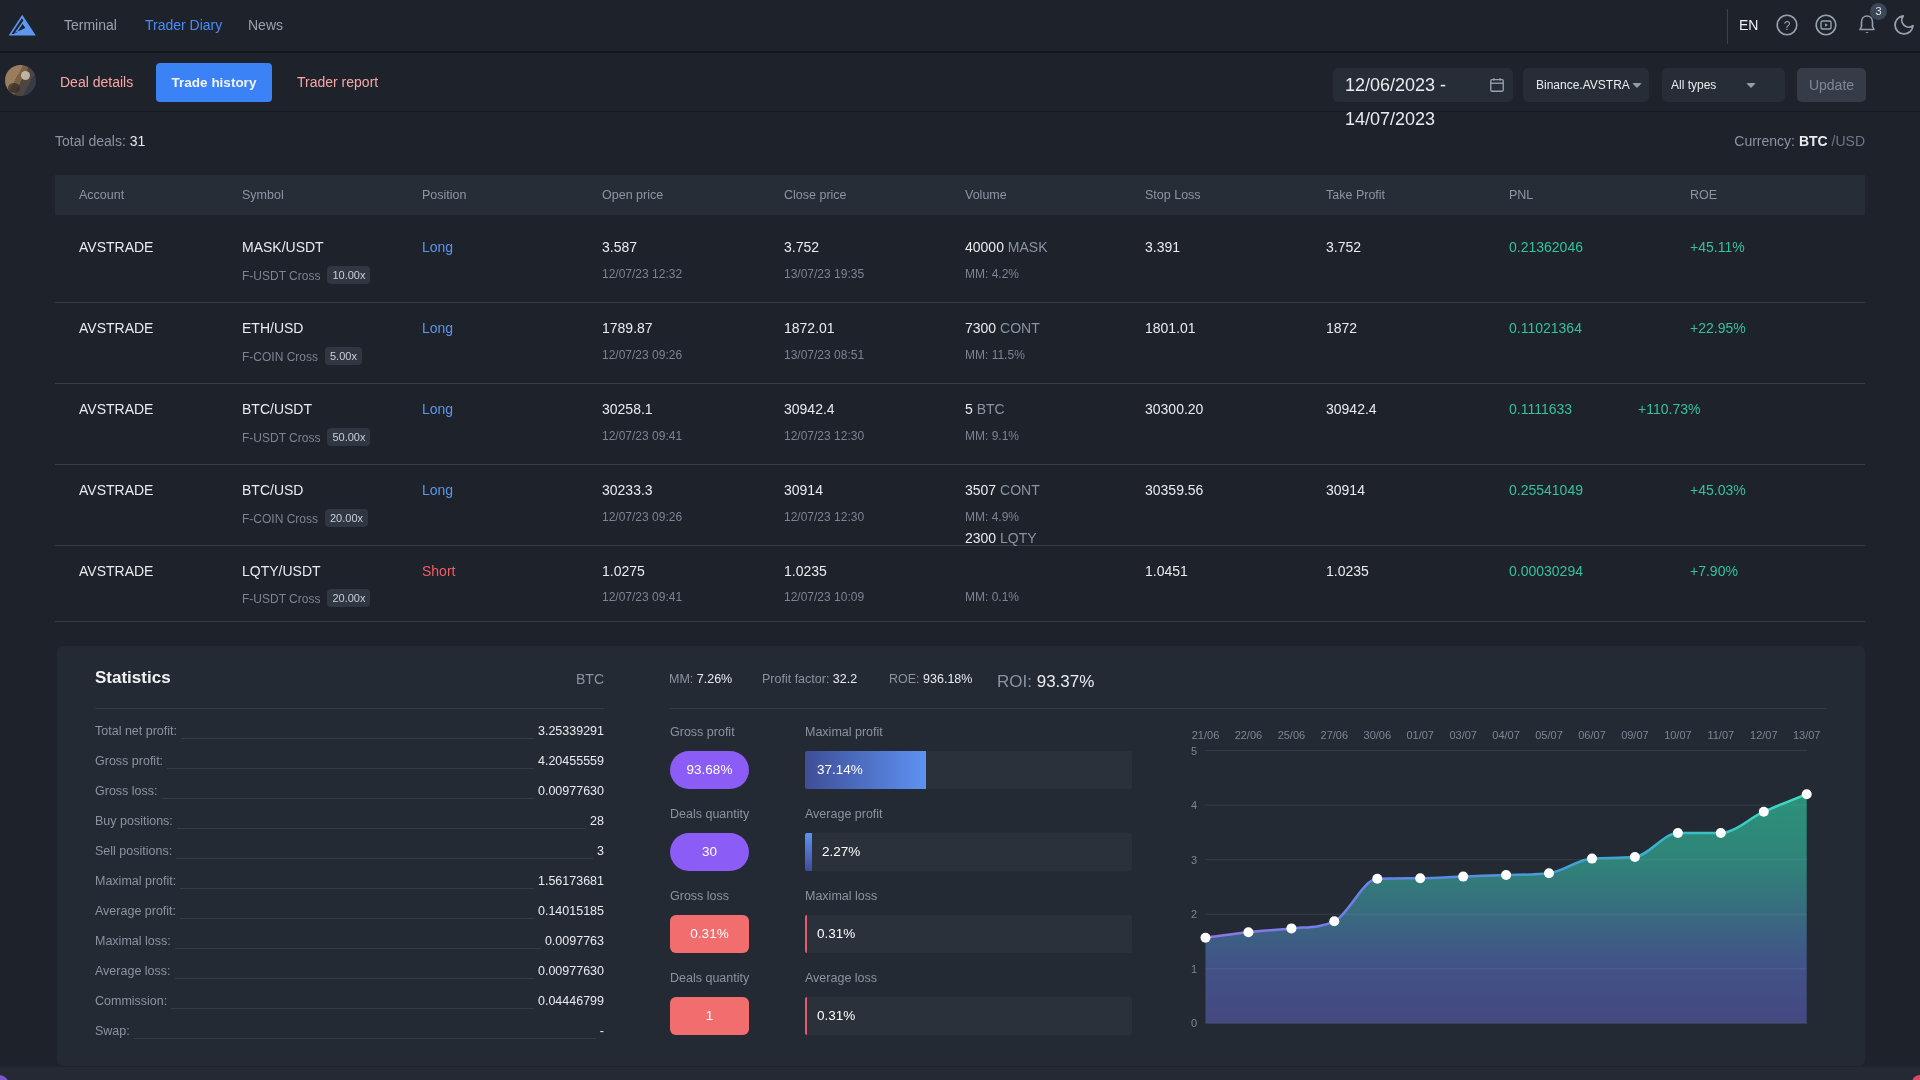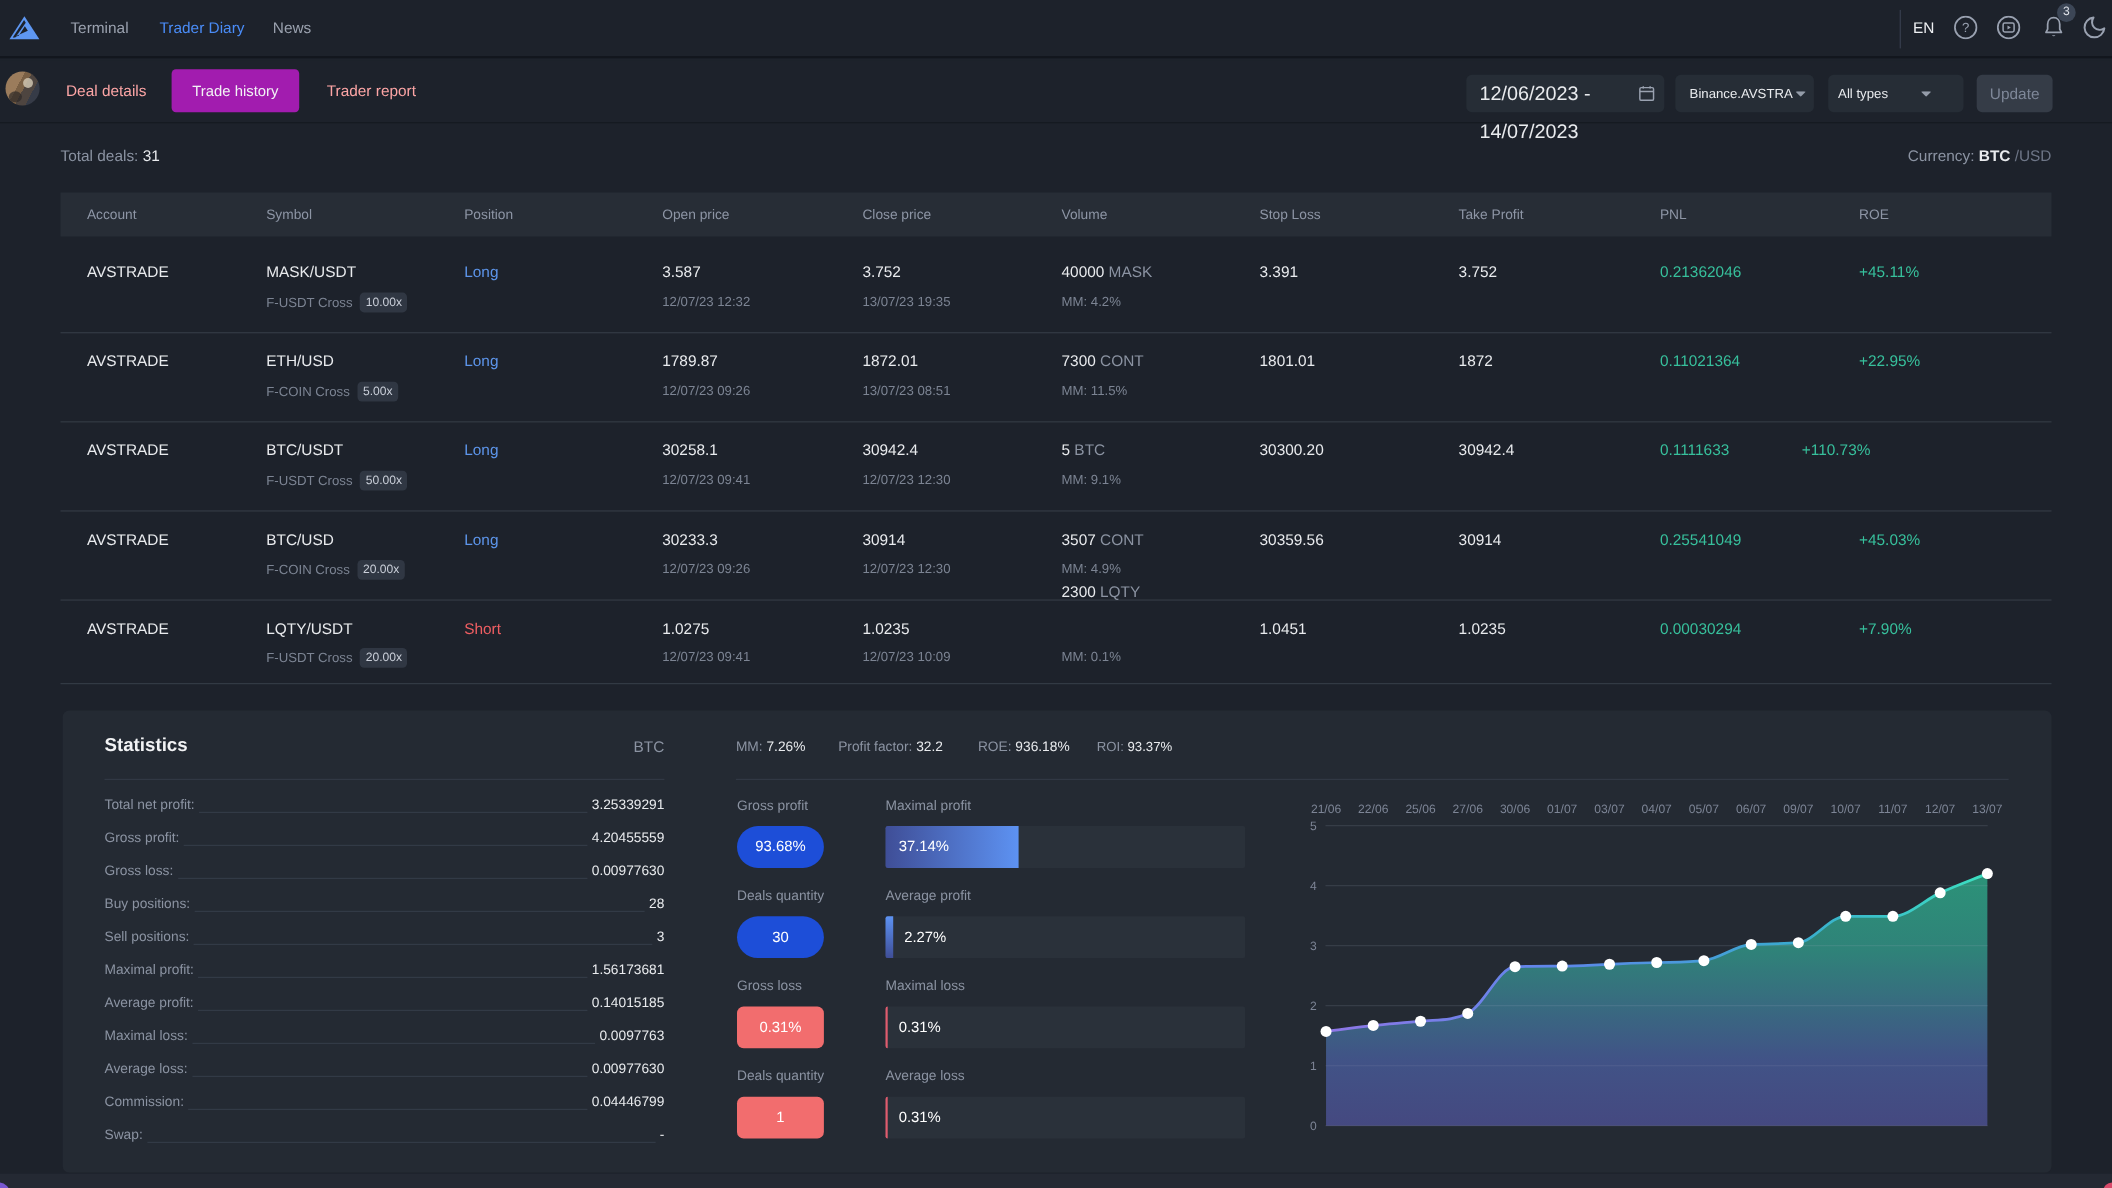--- a/index.html
+++ b/index.html
@@ -12,21 +12,21 @@
   .blue { color:#5d95ea; }
   .green { color:#37c09c; }
   .red { color:#ef5e62; }
 
   
   #topbar { position:absolute; left:0; top:0; width:1920px; height:53px; background:#1d222b; border-bottom:2px solid #12161d; }
   .navitem { position:absolute; top:0; height:53px; line-height:51px; font-size:14px; color:#9aa1ae; }
   
   #subbar { position:absolute; left:0; top:55px; width:1920px; height:57px; background:#1d222b; border-bottom:1px solid #161a21; }
   .tab { position:absolute; top:8px; height:39px; line-height:39px; font-size:14px; color:#fca5a5; }
-  .tab.active { background:#a21caf; color:#f2f3f5; font-weight:normal; border-radius:4px; text-align:center; font-size:13.5px; }
+  .tab.active { background:#3b82f6; color:#f2f3f5; font-weight:bold; border-radius:4px; text-align:center; font-size:13.5px; }
   .ctrl { position:absolute; top:13px; height:34px; background:#262d36; border-radius:5px; font-size:12px; color:#e9ebee; line-height:34px; }
 
   
   #thead { position:absolute; left:55px; top:175px; width:1810px; height:40px; background:#272d36; }
   .th { position:absolute; top:0; height:40px; line-height:40px; font-size:12.5px; color:#8d95a5; }
   .rowsep { position:absolute; left:55px; width:1810px; height:1px; background:#363d47; }
   .cell-main { position:absolute; font-size:14px; color:#e9ebee; white-space:nowrap; }
   .cell-sub { position:absolute; font-size:12px; color:#7c8493; white-space:nowrap; }
   .cell-main.blue { color:#5d95ea; }
   .cell-main.green { color:#37c09c; }
@@ -34,21 +34,21 @@
   .badge { display:inline-block; background:#303743; color:#c9ced8; border-radius:4px; font-size:11px; padding:3px 5px; margin-left:7px; position:relative; top:-1px; }
 
   
   #panel { position:absolute; left:57px; top:646px; width:1808px; height:420px; background:#242a33; border-radius:6px; }
   .srow { position:absolute; left:38px; width:509px; height:20px; display:flex; align-items:baseline; font-size:12.5px; }
   .srow .lbl { color:#8b93a2; }
   .srow .leader { flex:1; border-bottom:1px solid #353c49; margin:0 4px; transform:translateY(4px); }
   .srow .val { color:#e9ebee; }
   .boxlbl { position:absolute; font-size:12.5px; color:#8b93a2; }
   .bluebox, .redbox { position:absolute; left:613px; width:79px; height:38px; border-radius:6px; text-align:center; line-height:38px; font-size:13.5px; color:#fff; }
-  .bluebox { background:#1d4ed8;border-radius:19px; }
+  .bluebox { background:#8b5cf6;border-radius:19px; }
   .redbox { background:#f26d6e; }
   .bartrack { position:absolute; left:748px; width:327px; height:38px; background:#2a313a; border-radius:2px; }
   .barfill { position:absolute; left:0; top:0; height:38px; border-radius:2px 0 0 2px; }
   .bartext { position:absolute; top:0; height:38px; line-height:38px; font-size:13.5px; color:#fff; }
 </style>
 </head>
 <body>
 
 <div id="topbar">
   <svg class="abs" style="left:7px;top:13px" width="30" height="24" viewBox="0 0 30 24">
@@ -202,21 +202,21 @@
     <div class="rowsep" style="top:621px"></div>
   </div>
 
 <div id="panel">
   <div class="abs" style="left:38px;top:22px;font-size:17px;font-weight:bold;color:#f2f3f5">Statistics</div>
   <div class="abs" style="left:38px;top:25px;width:509px;text-align:right;font-size:14px;color:#8b93a2">BTC</div>
   <div class="abs" style="left:38px;top:62px;width:509px;height:1px;background:#333a46"></div>
   <div class="abs" style="left:612px;top:26px;font-size:12.5px;color:#8b93a2">MM: <span class="white">7.26%</span></div>
   <div class="abs" style="left:705px;top:26px;font-size:12.5px;color:#8b93a2">Profit factor: <span class="white">32.2</span></div>
   <div class="abs" style="left:832px;top:26px;font-size:12.5px;color:#8b93a2">ROE: <span class="white">936.18%</span></div>
-  <div class="abs" style="left:940px;top:26px;font-size:12px;color:#8b93a2">ROI: <span class="white">93.37%</span></div>
+  <div class="abs" style="left:940px;top:26px;font-size:17px;color:#8b93a2">ROI: <span class="white">93.37%</span></div>
   <div class="abs" style="left:612px;top:62px;width:1157px;height:1px;background:#333a46"></div>
   <div id="srows">
       <div class="srow" style="top:77.5px">
         <span class="lbl">Total net profit:</span>
         <span class="leader"></span>
         <span class="val">3.25339291</span>
       </div>
       <div class="srow" style="top:107.5px">
         <span class="lbl">Gross profit:</span>
         <span class="leader"></span>

